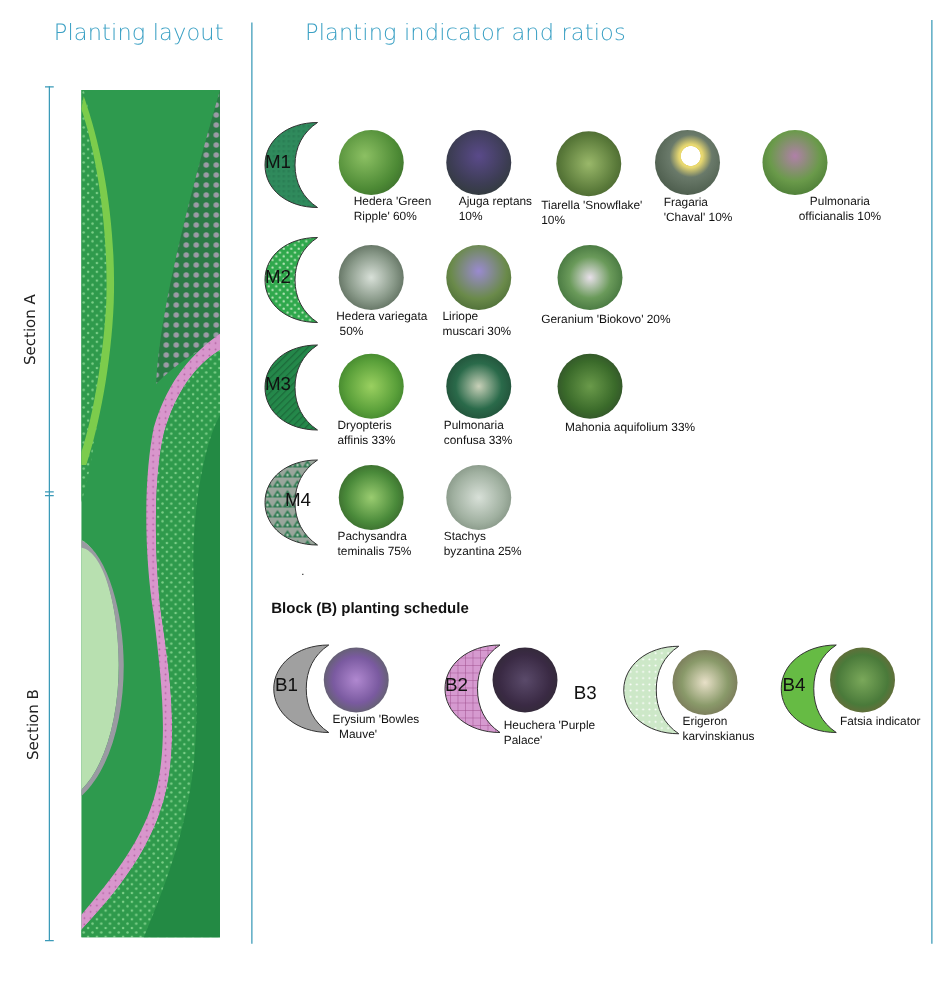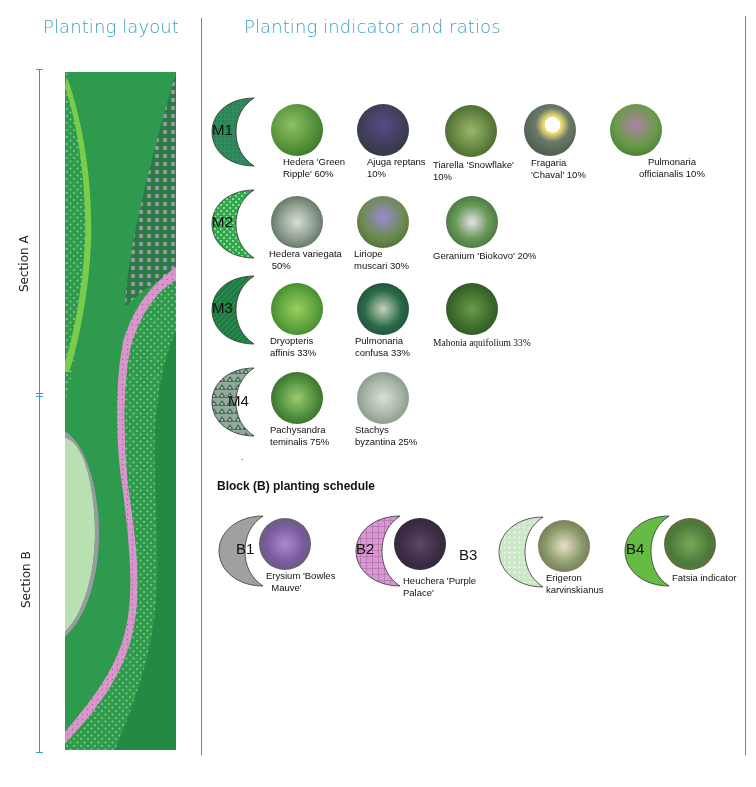--- a/index.html
+++ b/index.html
@@ -189,21 +189,21 @@
   <div class="photo" style="background:radial-gradient(circle at 50% 50%, #c8d0b8, #2a6a4a 50%, #1a3a2a);"></div>
 </div>
 <div class="caption" style="left:355px; top:335px;">
     <div>Pulmonaria</div>
     <div>confusa 33%</div>
   </div>
 
 <div class="plant" style="left:446px; top:283px;">
   <div class="photo" style="background:radial-gradient(circle at 50% 50%, #6a9a4a, #3a6a2a 55%, #2a3a2a);"></div>
 </div>
-<div class="caption" style="left:433px; top:337px;font-family:Liberation Serif, serif;">
+<div class="caption" style="left:452px; top:337px;">
     <div>Mahonia aquifolium 33%</div>
   </div>
 
 <svg class="crescent" style="left:210px; top:366px;" width="46" height="72" viewBox="0 0 46 72">
   <path d="M44 2 C20 2 2 16 2 36 C2 56 20 70 44 70 C32 62 26 50 26 36 C26 22 32 10 44 2 Z" fill="url(#p-tri)" stroke="#333" stroke-width="0.8"></path>
 </svg>
 <div class="mlabel" style="left:212px; top:392px;margin-left:16px;">M4</div>
 
 <div class="plant" style="left:271px; top:372px;">
   <div class="photo" style="background:radial-gradient(circle at 50% 50%, #9acc70, #4a8a3a 55%, #2a4a20);"></div>
@@ -221,21 +221,21 @@
     <div>byzantina 25%</div>
   </div>
 
 <div class="abs" style="left:241px; top:452px; font-size:9px; color:#111;">.</div>
 
 <div class="sched-title">Block (B) planting schedule</div>
 
 <svg class="crescent" style="left:217px; top:514px;" width="48" height="74" viewBox="0 0 48 74">
   <path d="M46 2 C20 2 2 18 2 37 C2 56 20 72 46 72 C34 64 28 52 28 37 C28 22 34 10 46 2 Z" fill="#a0a0a0" stroke="#333" stroke-width="0.8"></path>
 </svg>
-<div class="mlabel" style="left:236px; top:540px;text-align:center;">B1</div>
+<div class="mlabel" style="left:220px; top:540px;text-align:center;">B1</div>
 <div class="plant" style="left:259px; top:518px;">
   <div class="photo" style="background:radial-gradient(circle at 50% 50%, #b088d0, #7a5aa0 50%, #4a6a3a);"></div>
 </div>
 <div class="caption" style="left:266px; top:570px;">
     <div>Erysium 'Bowles</div>
     <div style="white-space:pre">  Mauve'</div>
   </div>
 
 <svg class="crescent" style="left:354px; top:514px;" width="48" height="74" viewBox="0 0 48 74">
   <path d="M46 2 C20 2 2 18 2 37 C2 56 20 72 46 72 C34 64 28 52 28 37 C28 22 34 10 46 2 Z" fill="url(#p-grid)" stroke="#333" stroke-width="0.8"></path>

